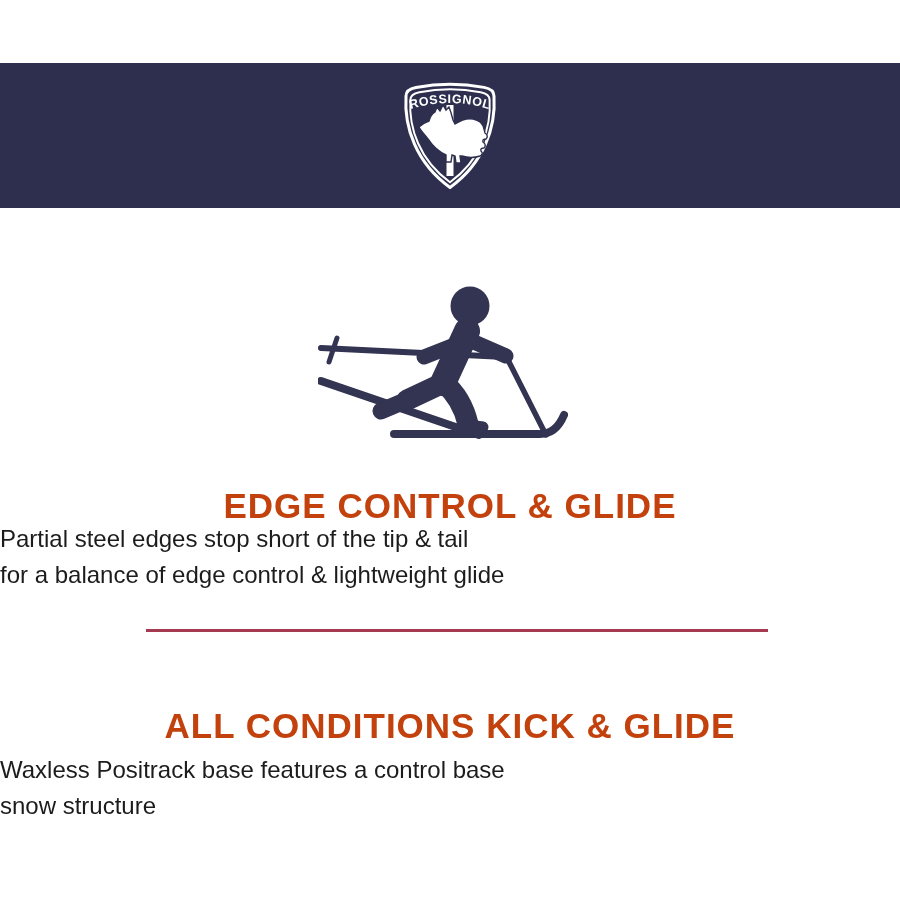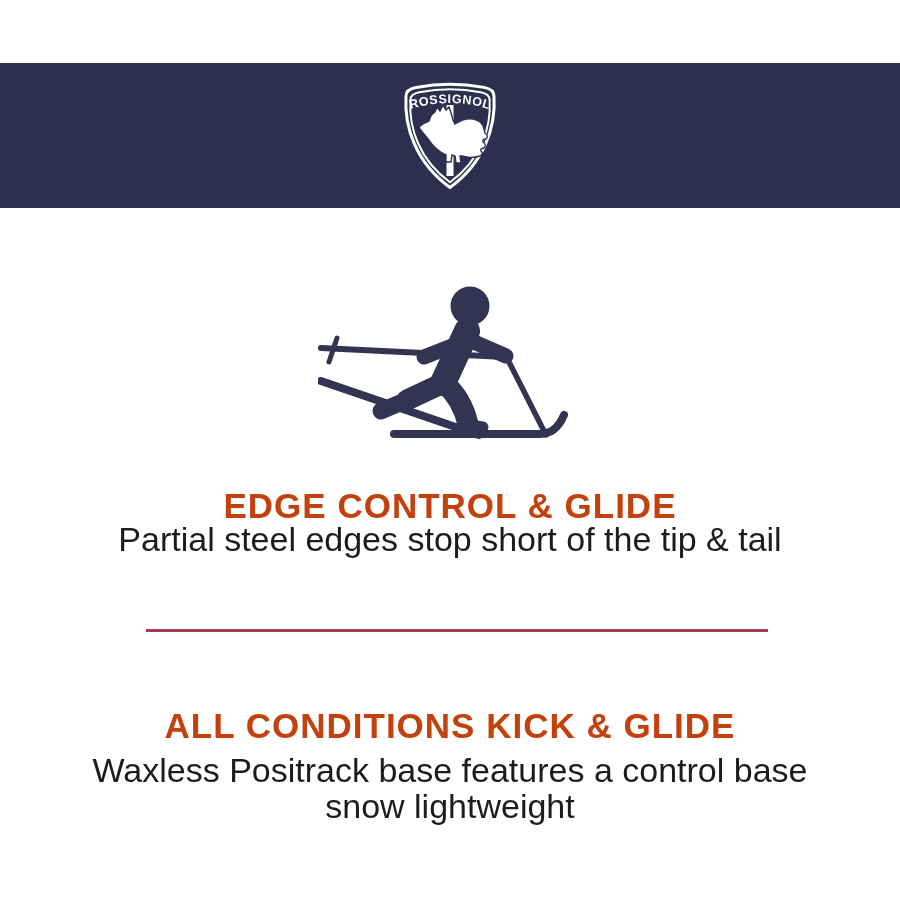--- a/index.html
+++ b/index.html
@@ -13,22 +13,22 @@
   }
   .skier-wrap{position:absolute;top:283px;left:318px;width:250px;height:162px;}
   .heading{
     position:absolute;left:0;right:0;text-align:center;
     font-size:35px;font-weight:700;letter-spacing:1px;color:#c2410c;
     line-height:42px;white-space:nowrap;
   }
   .heading-1{top:462px;}
   .heading-2{top:676px;}
   .body-text{
-    position:absolute;left:0;right:0;text-align:center;
-    font-size:34px;line-height:36px;color:#1c1c1c;font-weight:400;
+    position:absolute;left:0;right:0;
+    font-size:24px;line-height:36px;color:#1c1c1c;font-weight:400;
   }
   .body-1{top:521px;}
   .body-2{top:752px;}
   .divider{
     position:absolute;top:629px;left:146px;width:622px;height:3px;
     background:#a63a50;border:0;margin:0;
   }
 </style>
 </head>
 <body>
@@ -109,24 +109,25 @@
       </g>
 
       <circle cx="152" cy="23" r="19.5" fill="#333352"></circle>
     </svg>
   </div>
 
   <h1 class="heading heading-1">EDGE CONTROL &amp; GLIDE</h1>
 
   <div class="body-text body-1">
     <div>Partial steel edges stop short of the tip &amp; tail</div>
+    <div>for a balance of edge control &amp; lightweight glide</div>
   </div>
 
   <div class="divider"></div>
 
   <h2 class="heading heading-2">ALL CONDITIONS KICK &amp; GLIDE</h2>
 
   <div class="body-text body-2">
     <div>Waxless Positrack base features a control base</div>
-    <div>snow lightweight</div>
+    <div>snow structure</div>
   </div>
 
 </div>
 
 </body></html>

